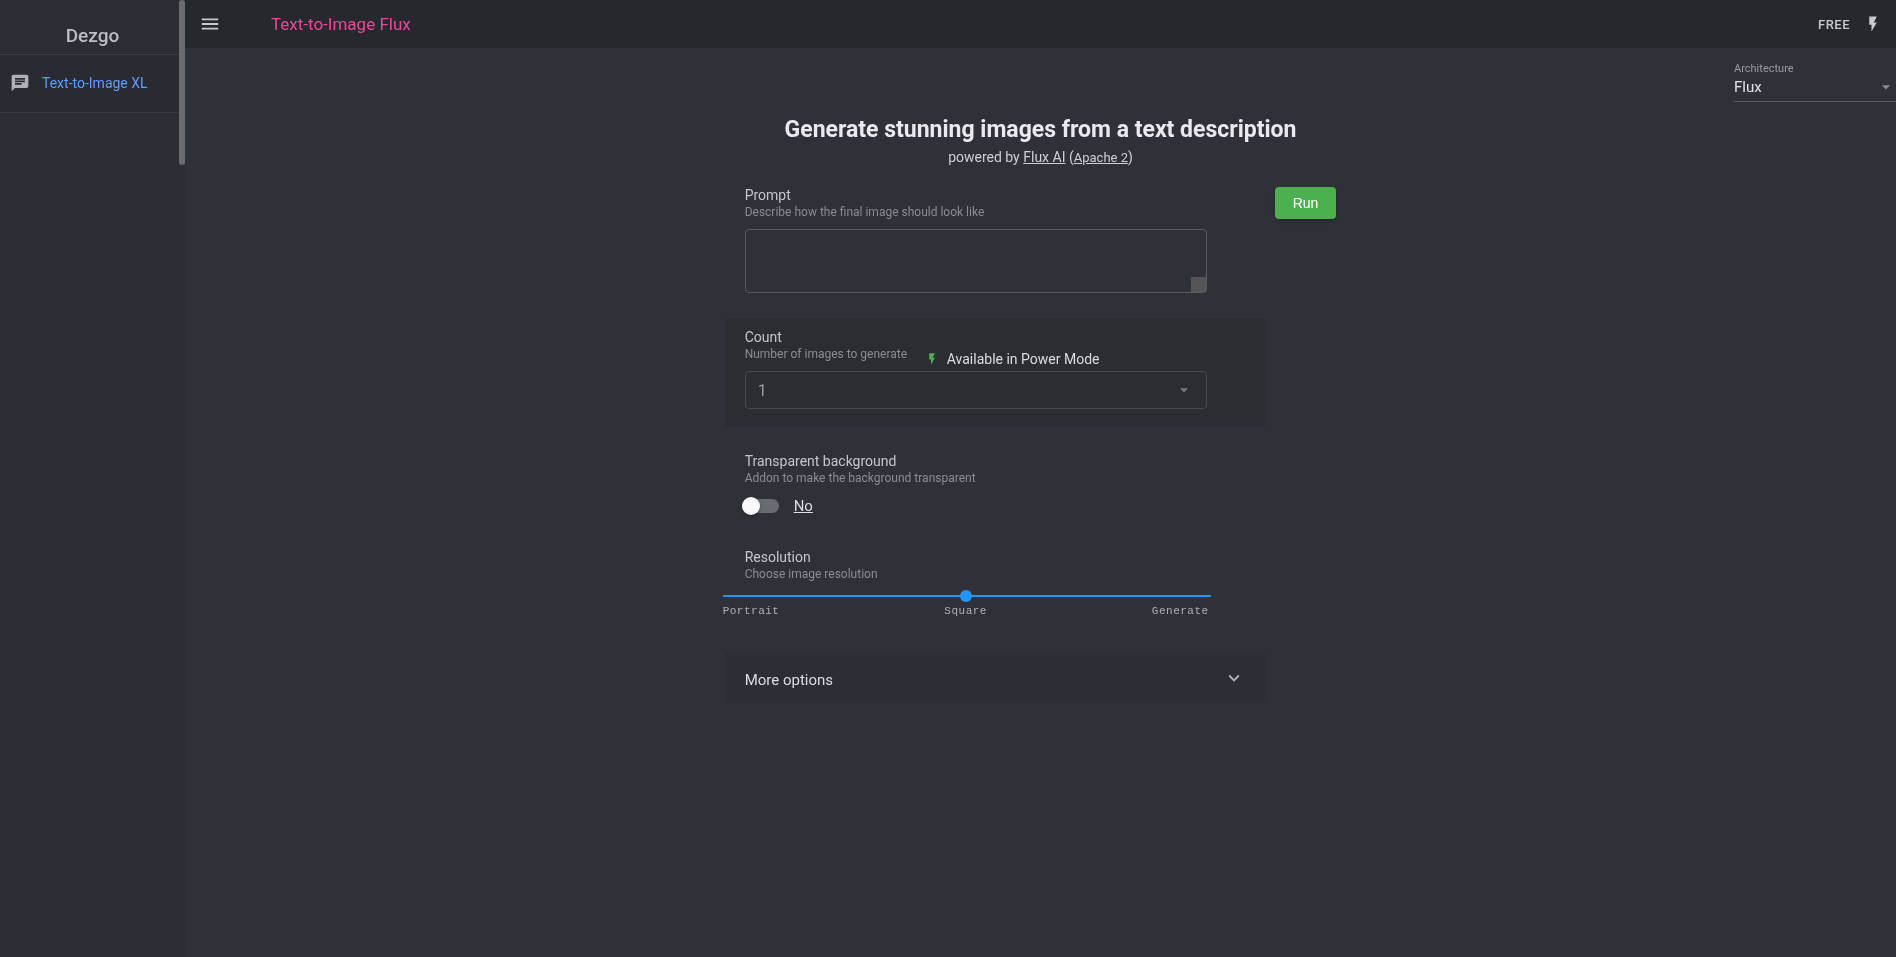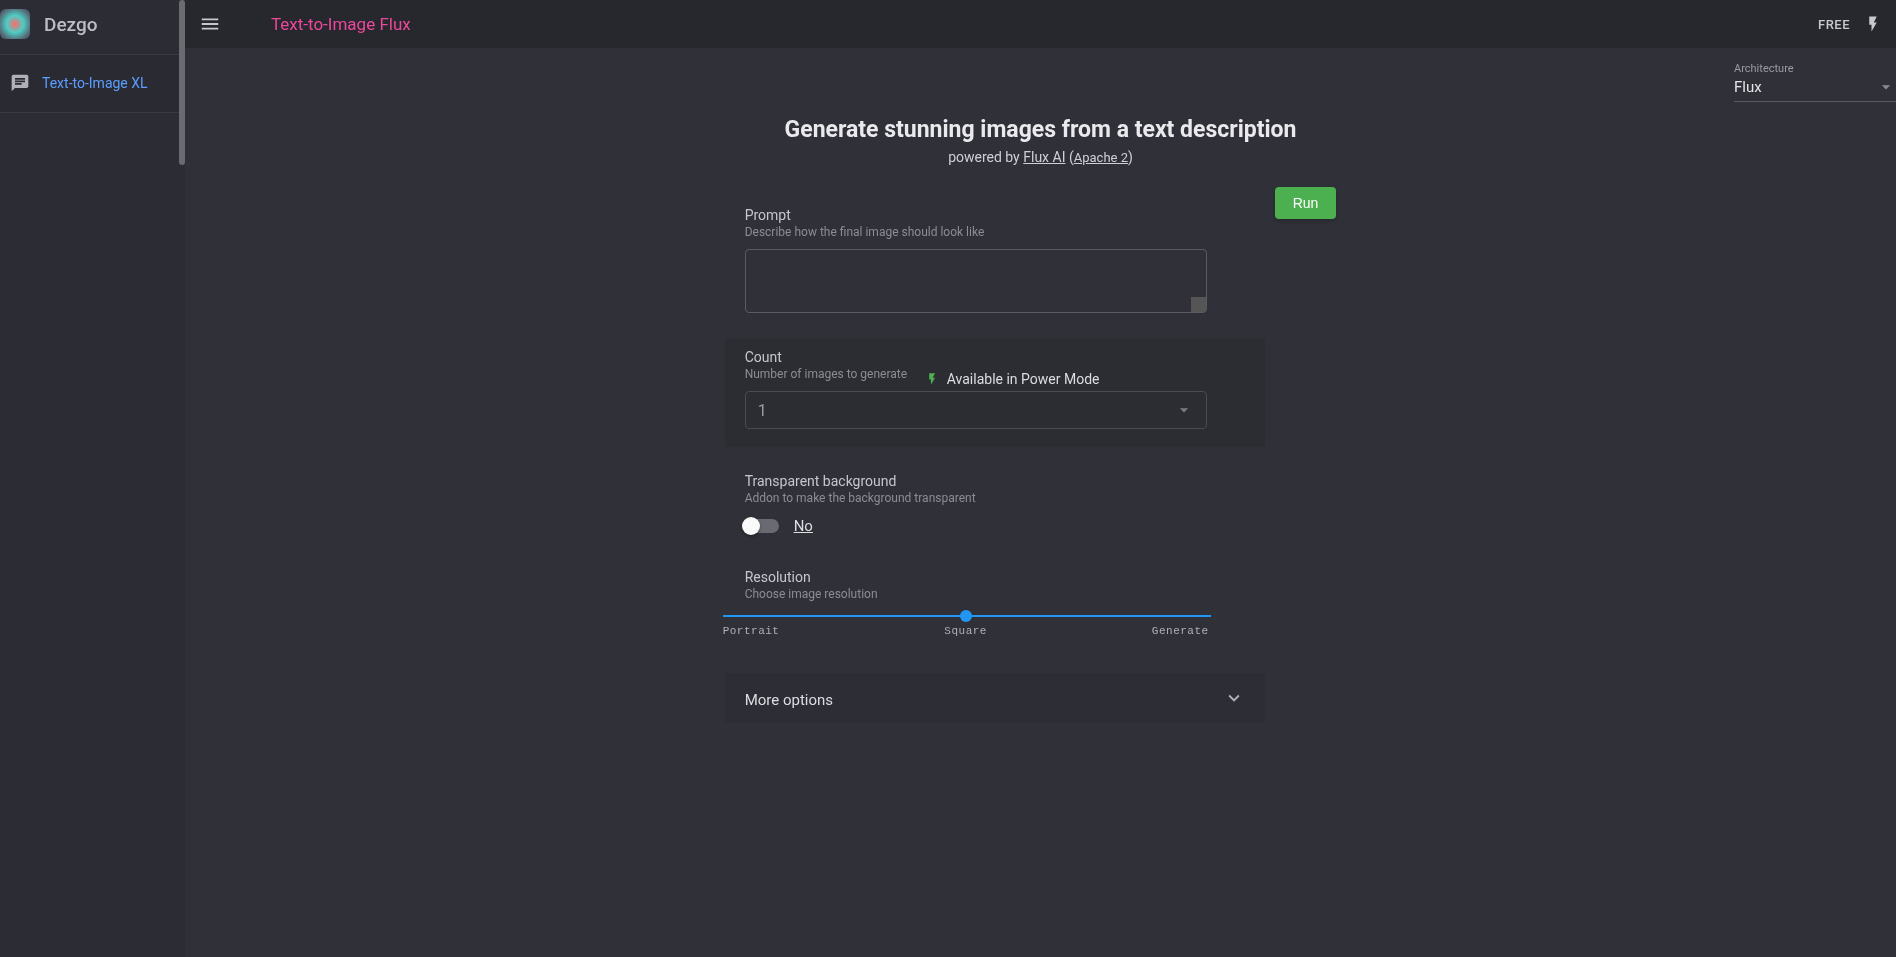--- a/index.html
+++ b/index.html
@@ -30,20 +30,21 @@
   height: 165px;
   background: #6a6a70;
   border-radius: 3px;
 }
 .sidebar-header {
   padding: 10px 0;
   display: flex;
   align-items: center;
   gap: 14px;
   height: 48px;
+  flex-direction: column;
 }
 .logo {
   width: 30px;
   height: 30px;
   border-radius: 6px;
   background: radial-gradient(circle, #ff6b6b 0%, #4ecdc4 40%, #556270 80%);
   display: flex;
   align-items: center;
   justify-content: center;
 }
@@ -155,21 +156,21 @@
 }
 .flux-link { color: #cfcfd6; }
 .apache-link { color: #cfcfd6; text-decoration: underline; font-size: 13px; }
 
 .form-wrap {
   display: flex;
   gap: 30px;
   justify-content: center;
   margin-top: 22px;
 }
-.form-col { width: 500px; margin-top: 20px; }
+.form-col { width: 500px; }
 
 .field { margin-bottom: 4px; }
 .field-label { font-size: 14px; color: #c6c6ce; }
 .field-help { font-size: 12px; color: #8c8c94; margin-top: 2px; }
 .prompt-textarea {
   margin-top: 10px;
   width: 462px;
   height: 64px;
   background: transparent;
   border: 1px solid #5a5a62;

